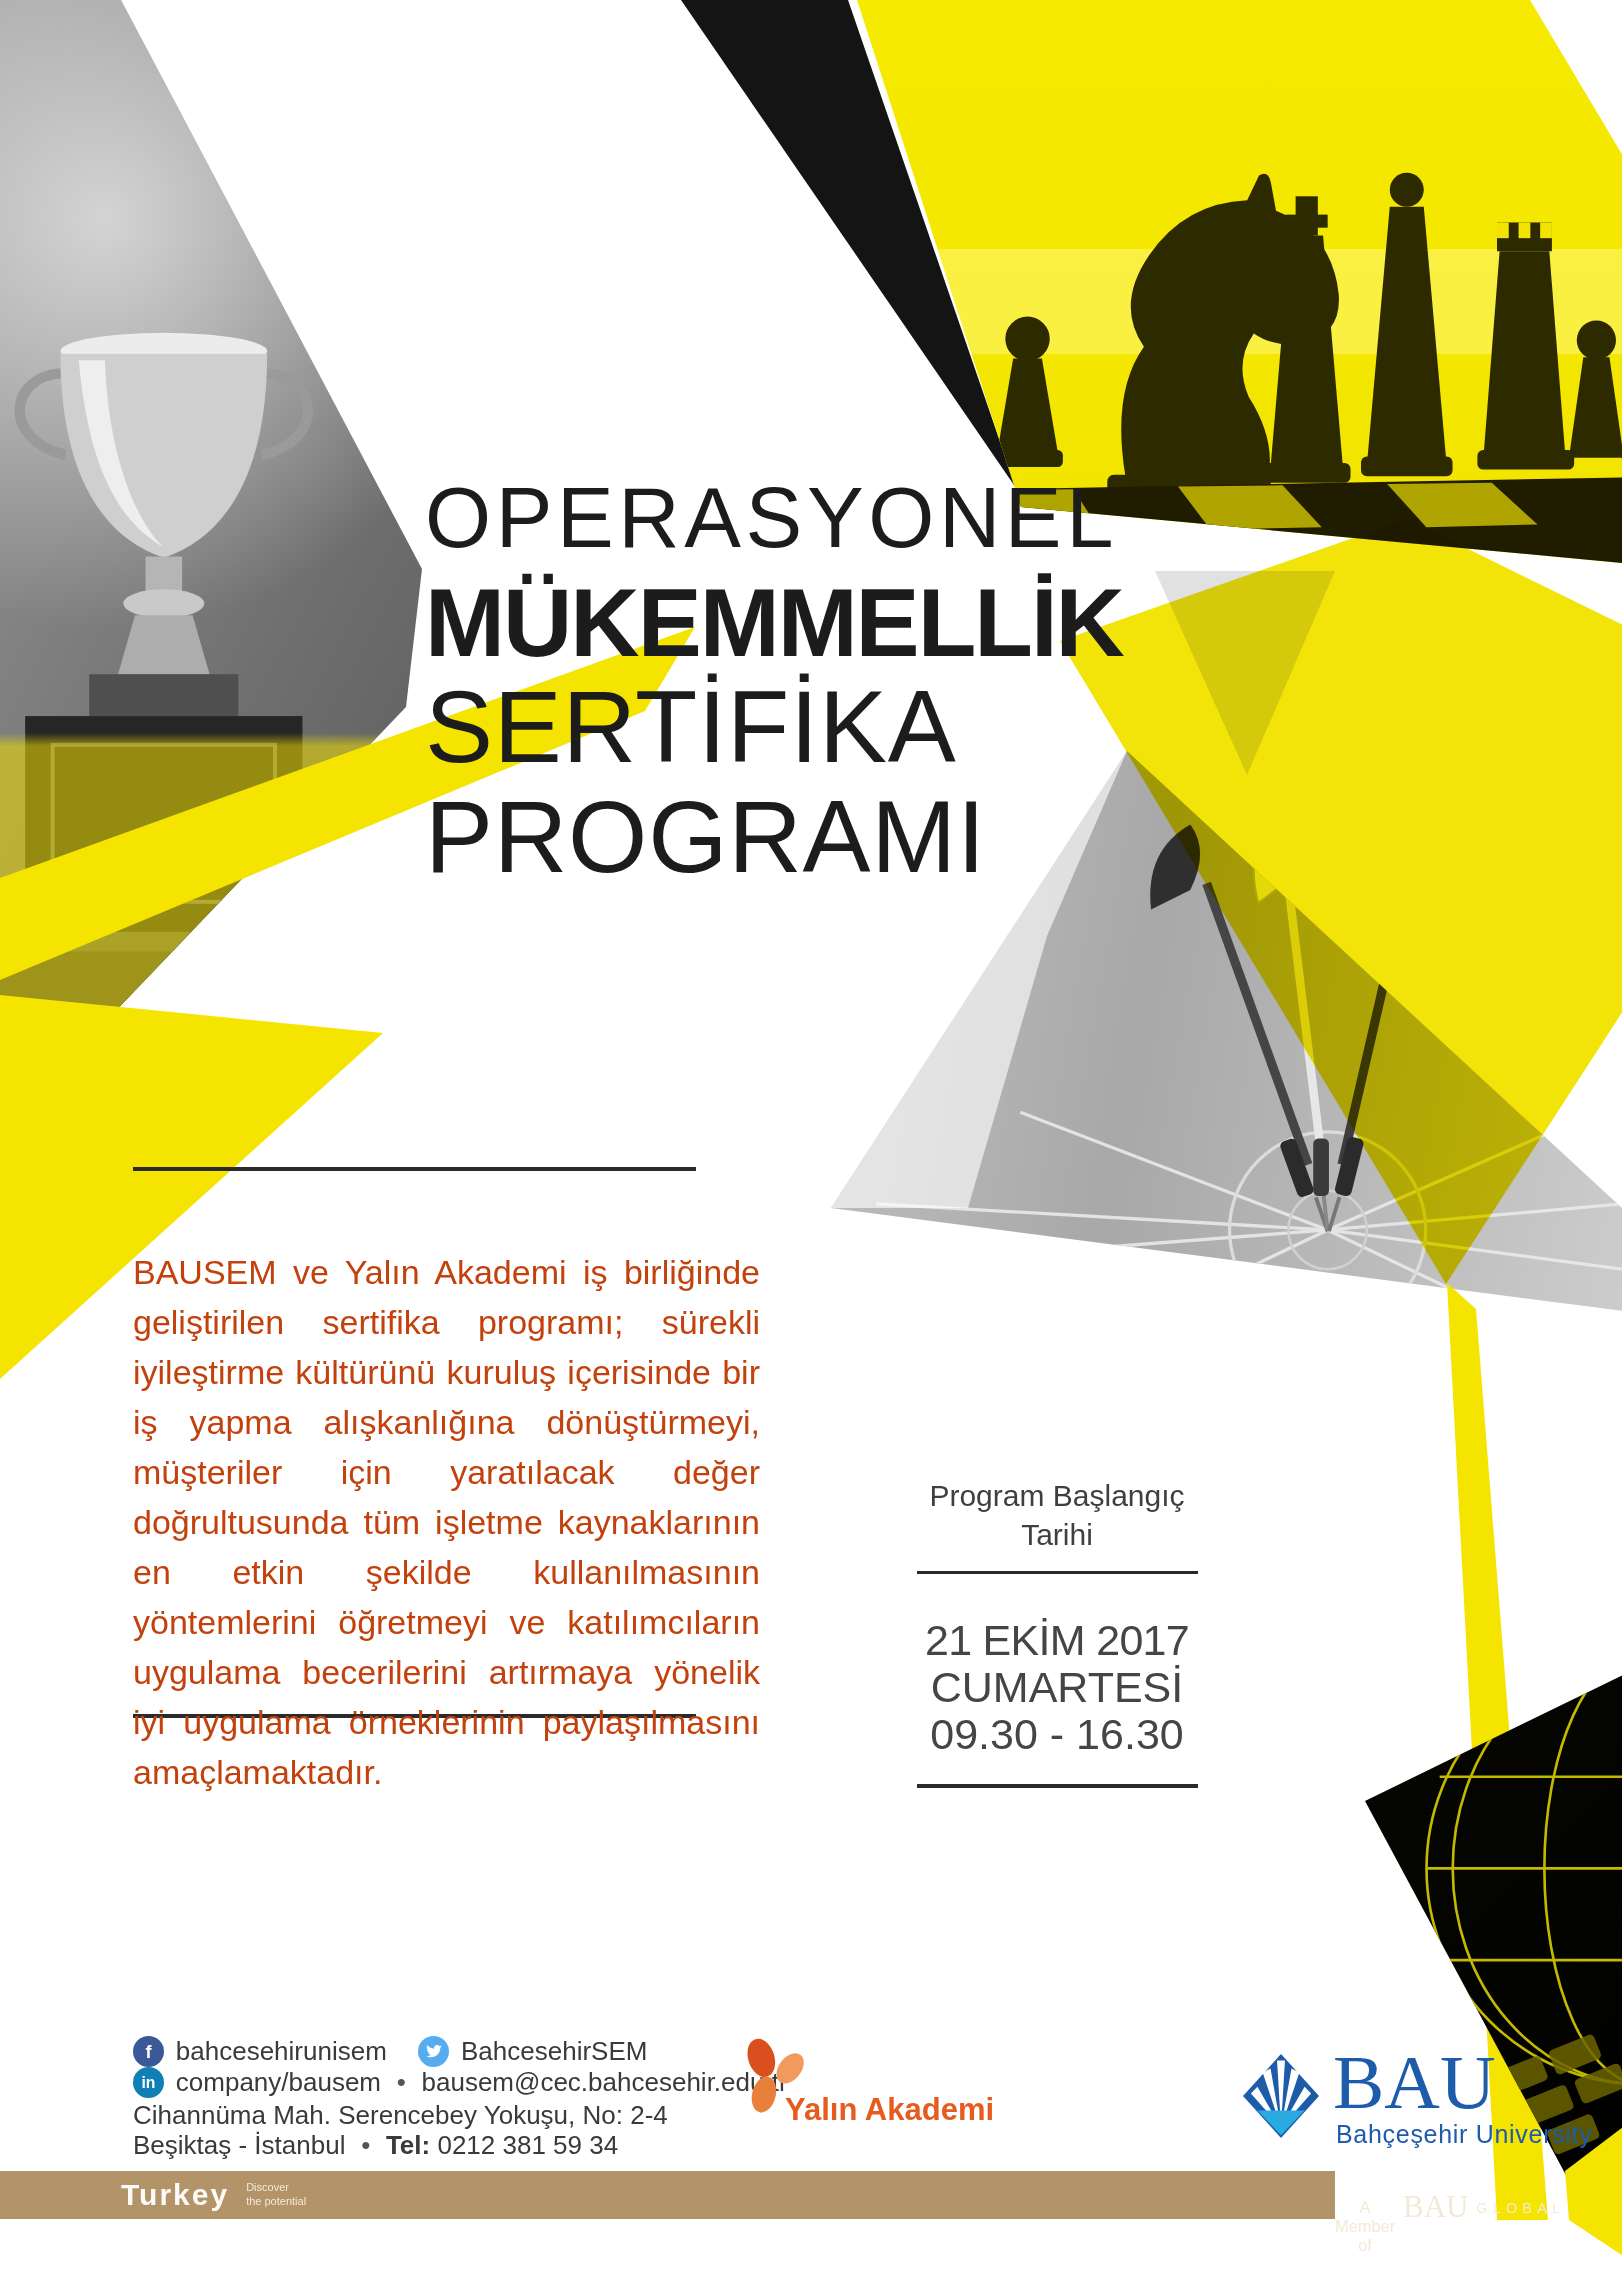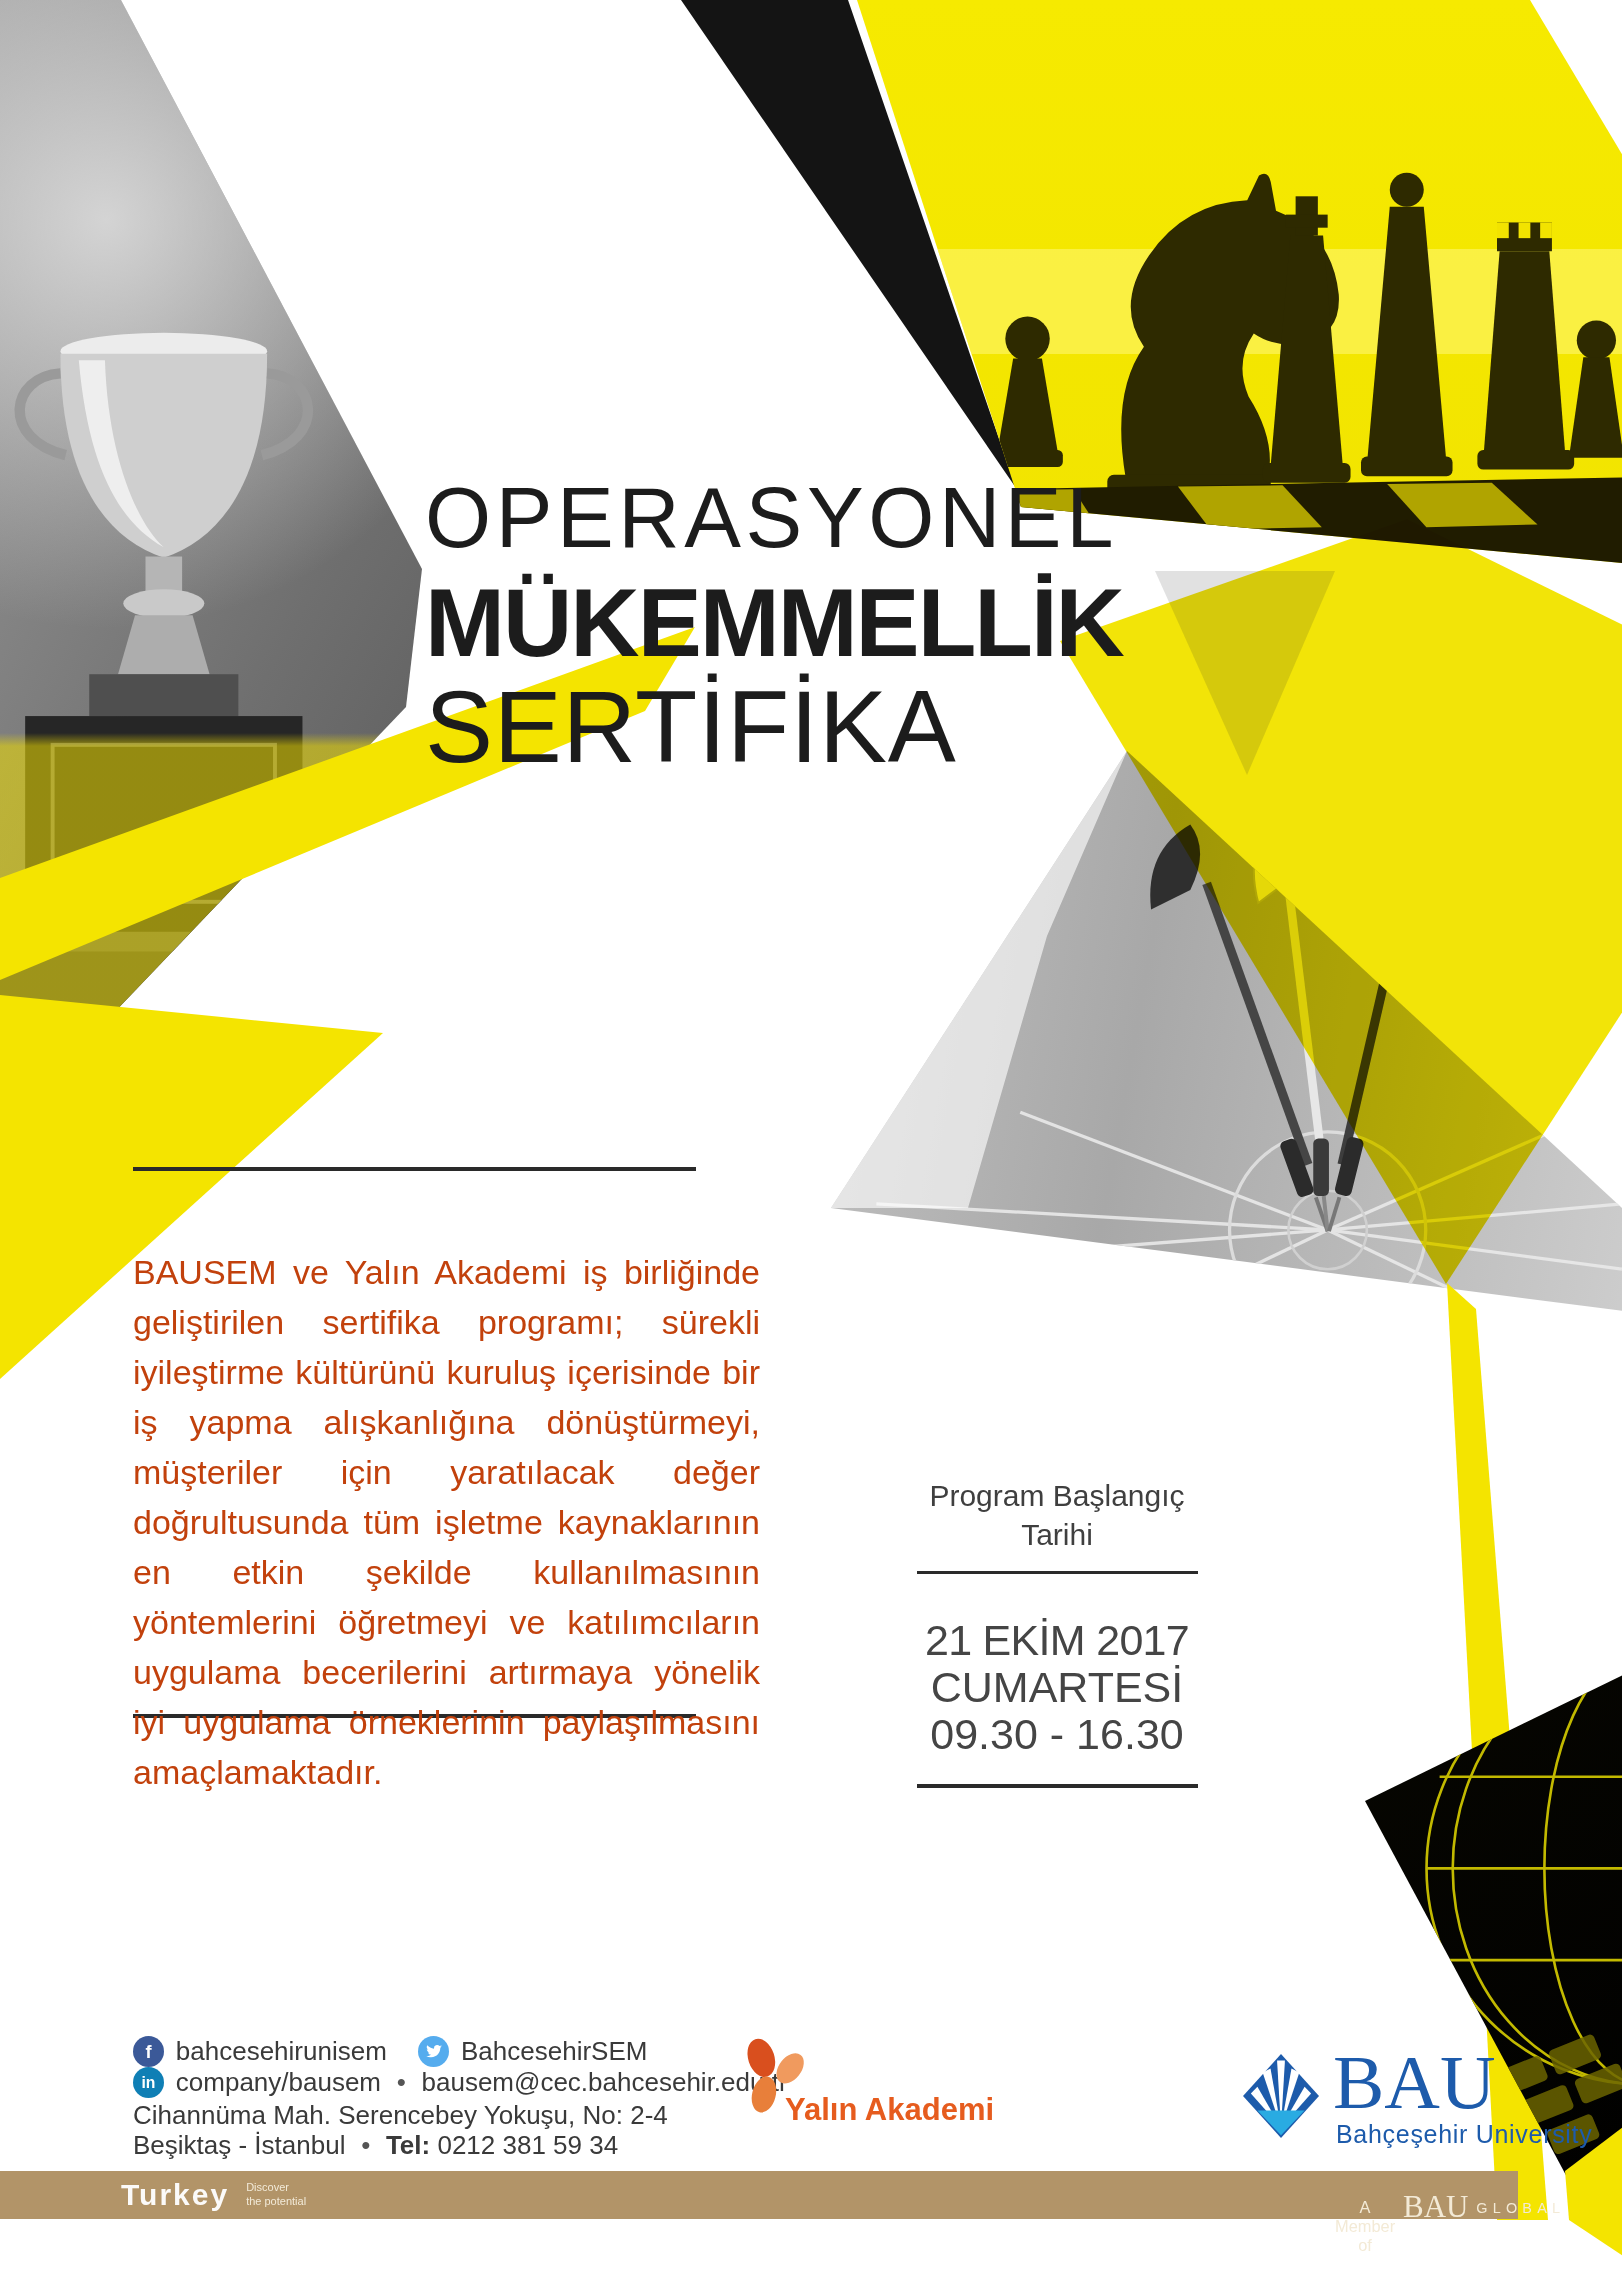--- a/index.html
+++ b/index.html
@@ -23,21 +23,21 @@
   .darts-veil{inset:0;clip-path:polygon(1127px 751px,831px 1208px,968px 1208px,1047px 936px);
     background:rgba(255,255,255,.62);}
   .yellow-diamond{inset:0;clip-path:polygon(1060px 641px,1407px 519px,1623px 625px,1623px 1011px,1446px 1284px);
     background:#f2e300;mix-blend-mode:multiply;opacity:.97;}
   .gray-triangle{inset:0;clip-path:polygon(1155px 571px,1335px 571px,1247px 775px);background:rgba(40,40,40,.14);}
   .yellow-ribbon{inset:0;clip-path:polygon(1447px 1283px,1476px 1309px,1548px 2220px,1497px 2220px);background:#f4e400;}
   .globe-photo{inset:0;clip-path:polygon(1365px 1801px,1623px 1675px,1623px 2220px,1590px 2220px);
     background:linear-gradient(135deg,#23200a 0%,#0c0b02 60%,#000 100%);}
   .bar-corner-yellow{inset:0;clip-path:polygon(1565px 2171px,1623px 2127px,1623px 2256px,1569px 2220px);background:#f4e400;}
   
-  .gold-bar{left:0;top:2171px;width:1518px;height:48px;background:#b29468;z-index:30;display:flex;align-items:center;}
+  .gold-bar{left:0;top:2171px;width:1335px;height:48px;background:#b29468;z-index:30;display:flex;align-items:center;}
   .turkey-wrap{position:absolute;left:121px;top:0;height:48px;display:flex;align-items:center;gap:17px;}
   .turkey-word{color:#fff;font-size:30px;font-weight:bold;letter-spacing:2px;opacity:.96;}
   .turkey-slogan{color:#f2ead8;font-size:11px;line-height:13.7px;}
   .member-wrap{position:absolute;left:1335px;top:0;height:48px;display:flex;align-items:baseline;gap:7.9px;color:#f3ead6;text-align:center;}
   .member-wrap>span{display:inline-block;}
   .member-prefix{font-size:16.4px;position:relative;top:14.4px;}
   .member-bau{font-family:"Liberation Serif",serif;font-size:31px;position:relative;top:18.3px;}
   .member-global{font-size:14.4px;letter-spacing:5.2px;position:relative;top:14.4px;}
   
   .t-line{left:425px;color:#1c1c1c;white-space:nowrap;z-index:20;}
@@ -203,20 +203,21 @@
         <rect x="100" y="732" width="74" height="40" rx="7"></rect>
           <rect x="188" y="732" width="74" height="40" rx="7"></rect>
           <rect x="276" y="732" width="74" height="40" rx="7"></rect>
       </g>
     </svg>
   </div>
 
   <div class="abs t-line t1">OPERASYONEL</div>
   <div class="abs t-line t2">MÜKEMMELLİK</div>
   <div class="abs t-line t3">SERTİFİKA</div>
+  <div class="abs t-line t4">PROGRAMI</div>
 
   <div class="abs rule" style="left:133px;top:1167px;width:563px;height:3.9px"></div>
   <div class="abs rule" style="left:133px;top:1714px;width:563px;height:3.9px"></div>
 
   <div class="abs intro">BAUSEM ve Yalın Akademi iş birliğinde geliştirilen sertifika programı; sürekli iyileştirme kültürünü kuruluş içerisinde bir iş yapma alışkanlığına dönüştürmeyi, müşteriler için yaratılacak değer doğrultusunda tüm işletme kaynaklarının en etkin şekilde kullanılmasının yöntemlerini öğretmeyi ve katılımcıların uygulama becerilerini artırmaya yönelik iyi uygulama örneklerinin paylaşılmasını amaçlamaktadır.</div>
 
   <div class="abs sched">
     <div class="sched-head">Program Başlangıç Tarihi</div>
     <div class="rule" style="width:281px;height:3.3px;margin:17px auto 0"></div>
     <div class="sched-date">21 EKİM 2017</div>

